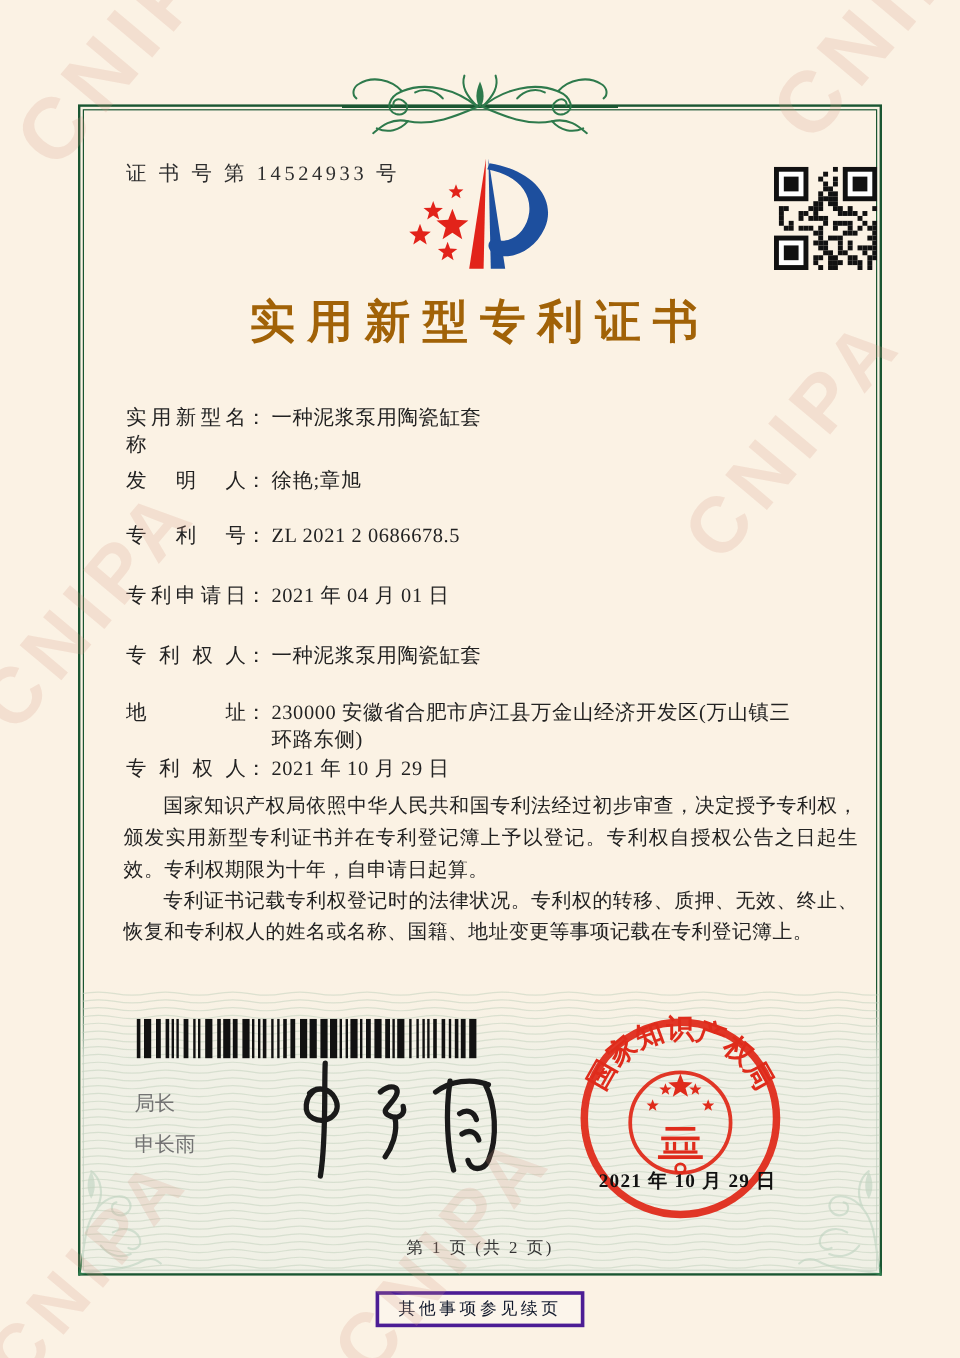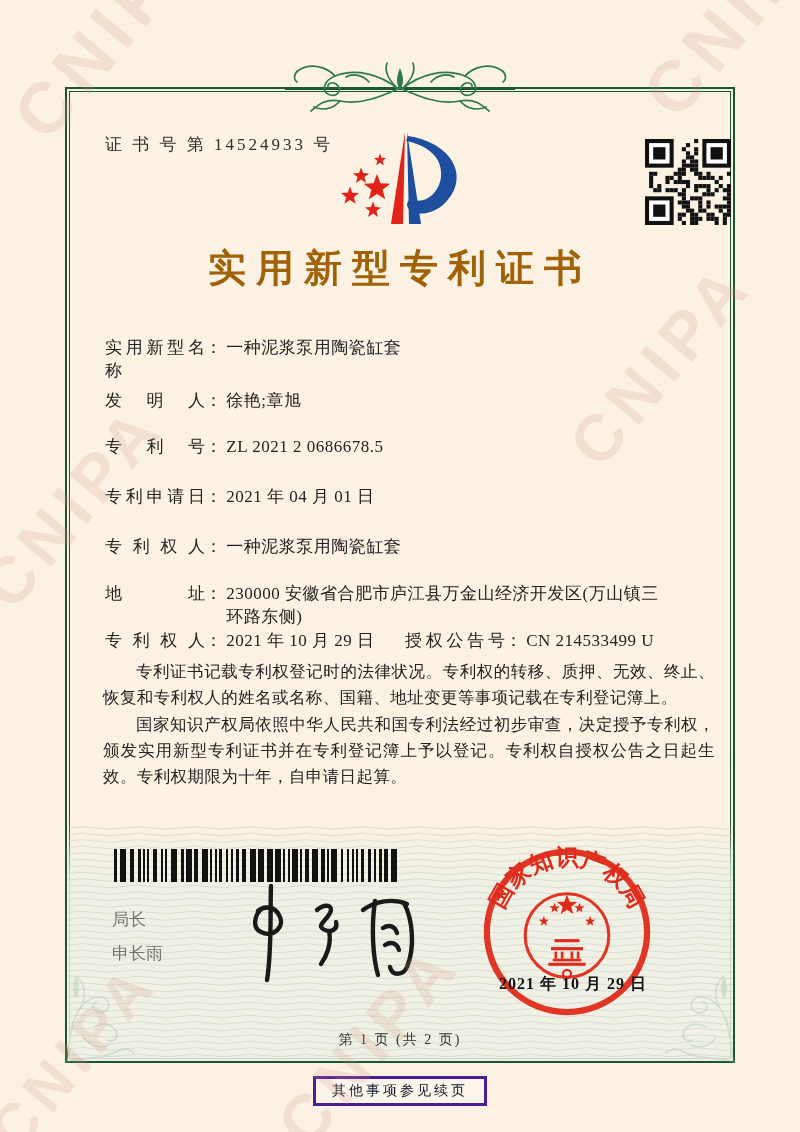--- a/index.html
+++ b/index.html
@@ -321,29 +321,25 @@
     <span class="fvalue">一种泥浆泵用陶瓷缸套</span>
   </div>
   <div class="row" style="top:583px">
     <span class="flabel">地址</span><span class="fcolon">：</span>
     <span class="fvalue pre">230000 安徽省合肥市庐江县万金山经济开发区(万山镇三
 环路东侧)</span>
   </div>
   <div class="row" style="top:630px">
     <span class="flabel">专利权人</span><span class="fcolon">：</span>
     <span class="fvalue">2021 年 10 月 29 日</span>
-    <span class="pair2">
-      <span class="flabel">授权公告号</span><span class="fcolon">：</span>
-      <span class="fvalue">CN 214533499 U</span>
-    </span>
   </div>
 
   <div class="body-text">
+    <p>国家知识产权局依照中华人民共和国专利法经过初步审查，决定授予专利权，颁发实用新型专利证书并在专利登记簿上予以登记。专利权自授权公告之日起生效。专利权期限为十年，自申请日起算。</p>
     <p>专利证书记载专利权登记时的法律状况。专利权的转移、质押、无效、终止、恢复和专利权人的姓名或名称、国籍、地址变更等事项记载在专利登记簿上。</p>
-    <p>国家知识产权局依照中华人民共和国专利法经过初步审查，决定授予专利权，颁发实用新型专利证书并在专利登记簿上予以登记。专利权自授权公告之日起生效。专利权期限为十年，自申请日起算。</p>
   </div>
 
   <svg class="barcode" id="barcode" viewBox="0 0 290 33" preserveAspectRatio="none">
       <rect x="2" y="0" width="3" height="33" fill="#111"></rect>
       <rect x="8" y="0" width="6" height="33" fill="#111"></rect>
       <rect x="18" y="0" width="4" height="33" fill="#111"></rect>
       <rect x="26" y="0" width="3" height="33" fill="#111"></rect>
       <rect x="31" y="0" width="2" height="33" fill="#111"></rect>
       <rect x="35" y="0" width="2" height="33" fill="#111"></rect>
       <rect x="41" y="0" width="4" height="33" fill="#111"></rect>

